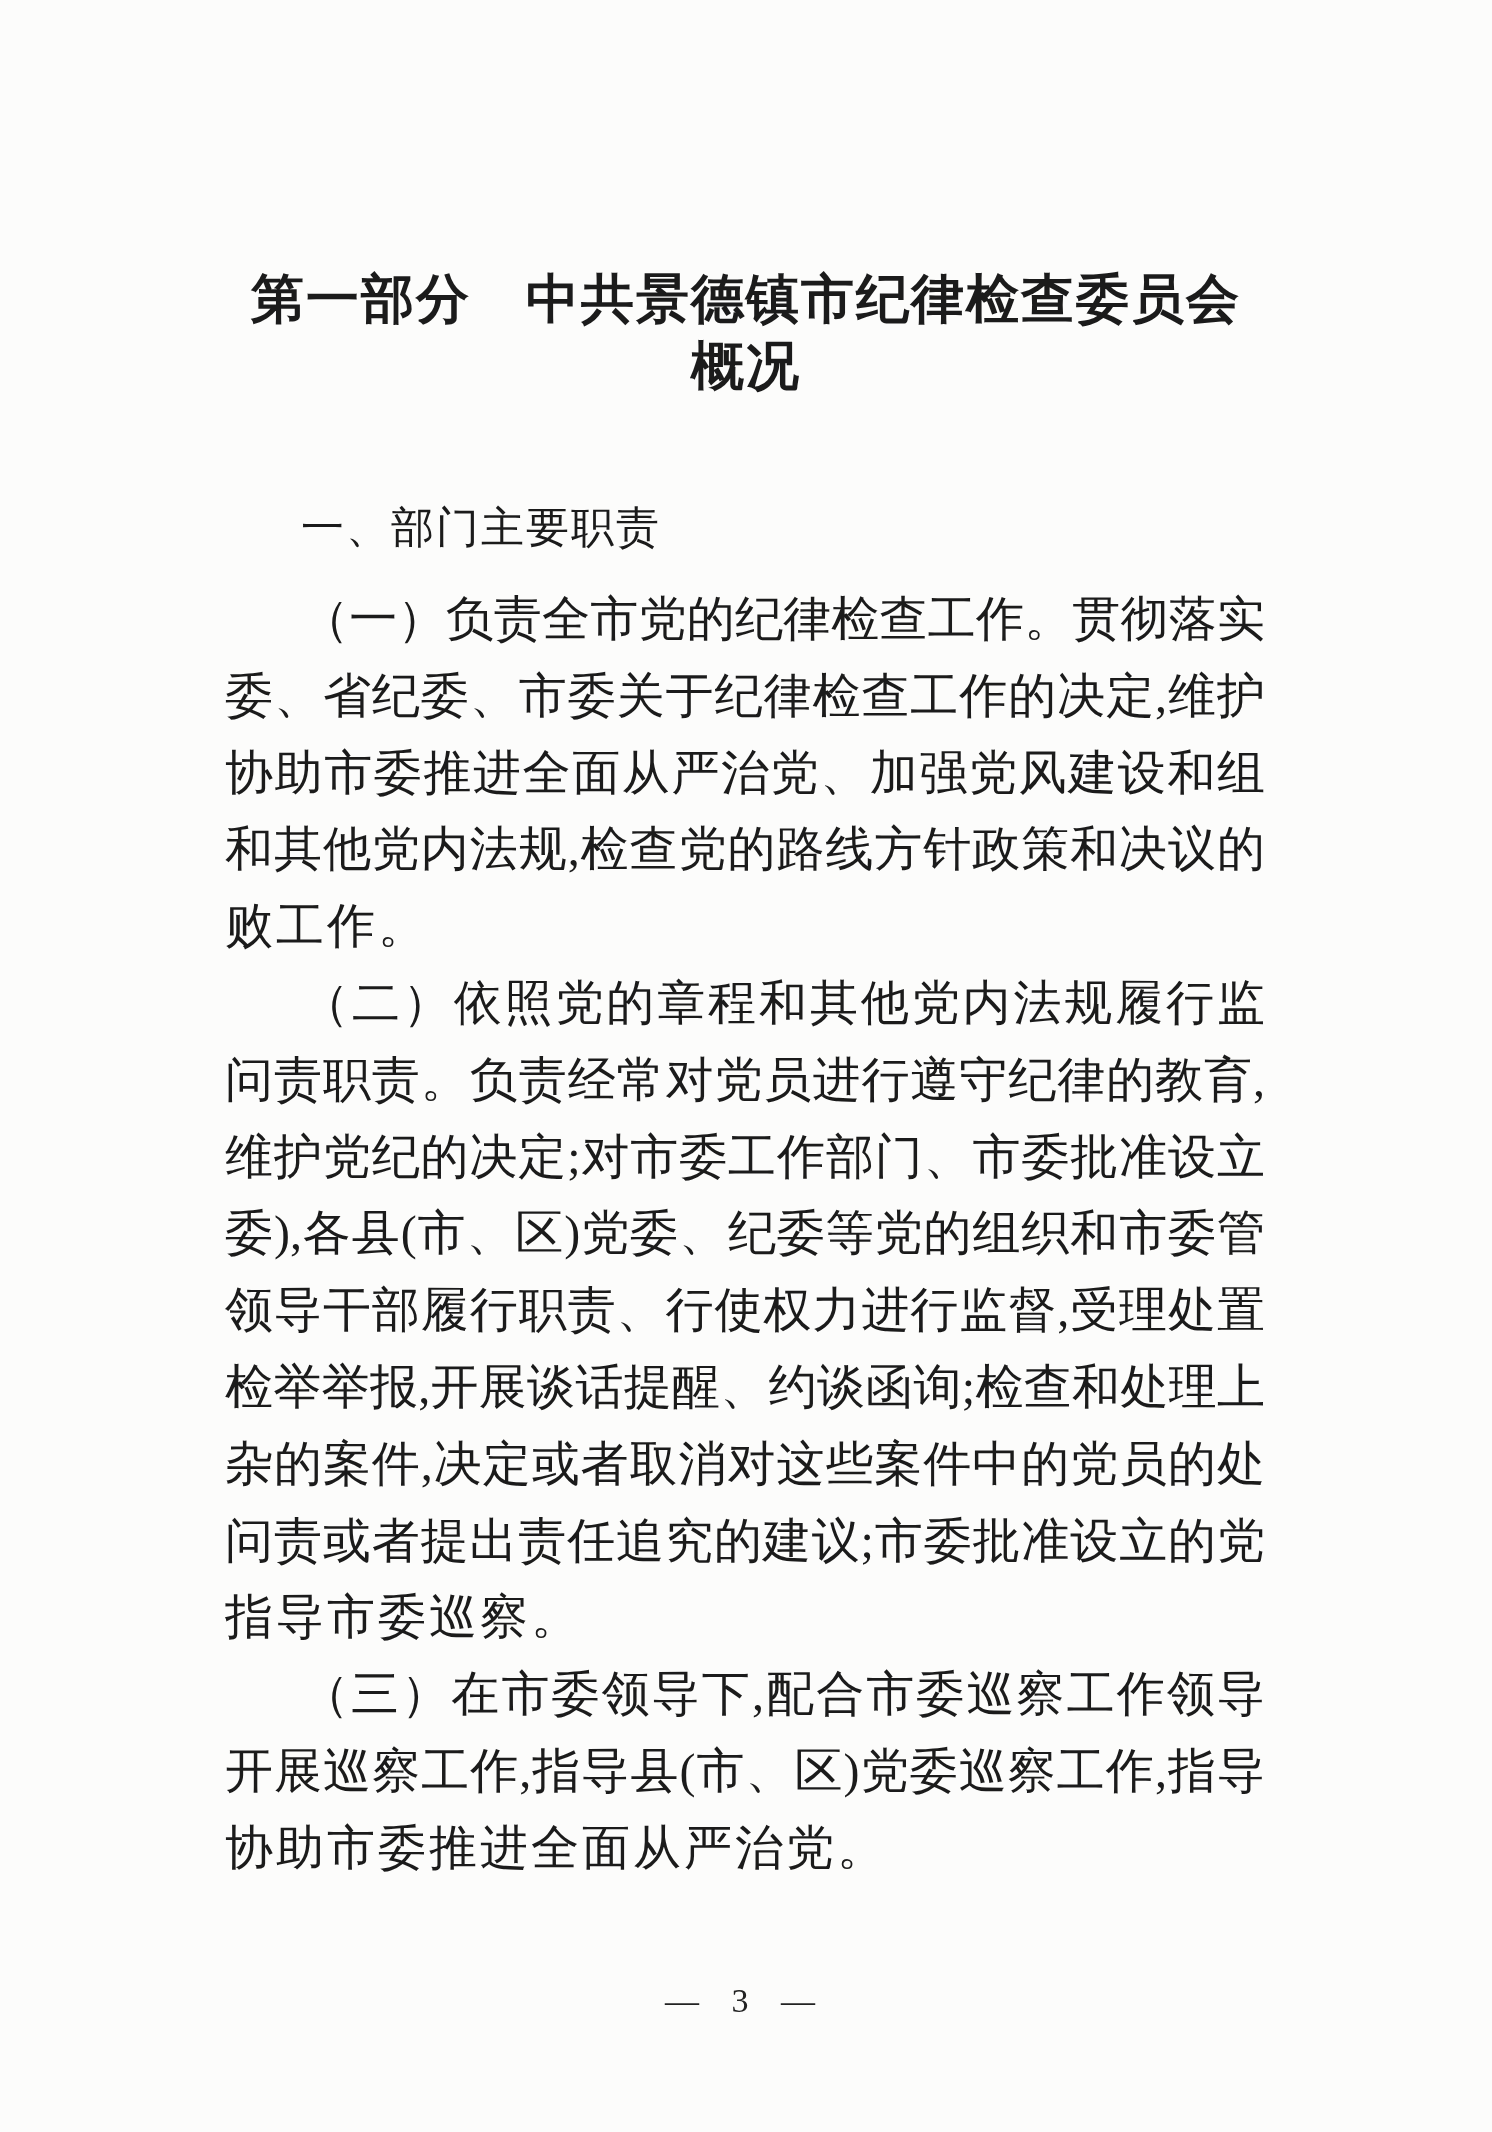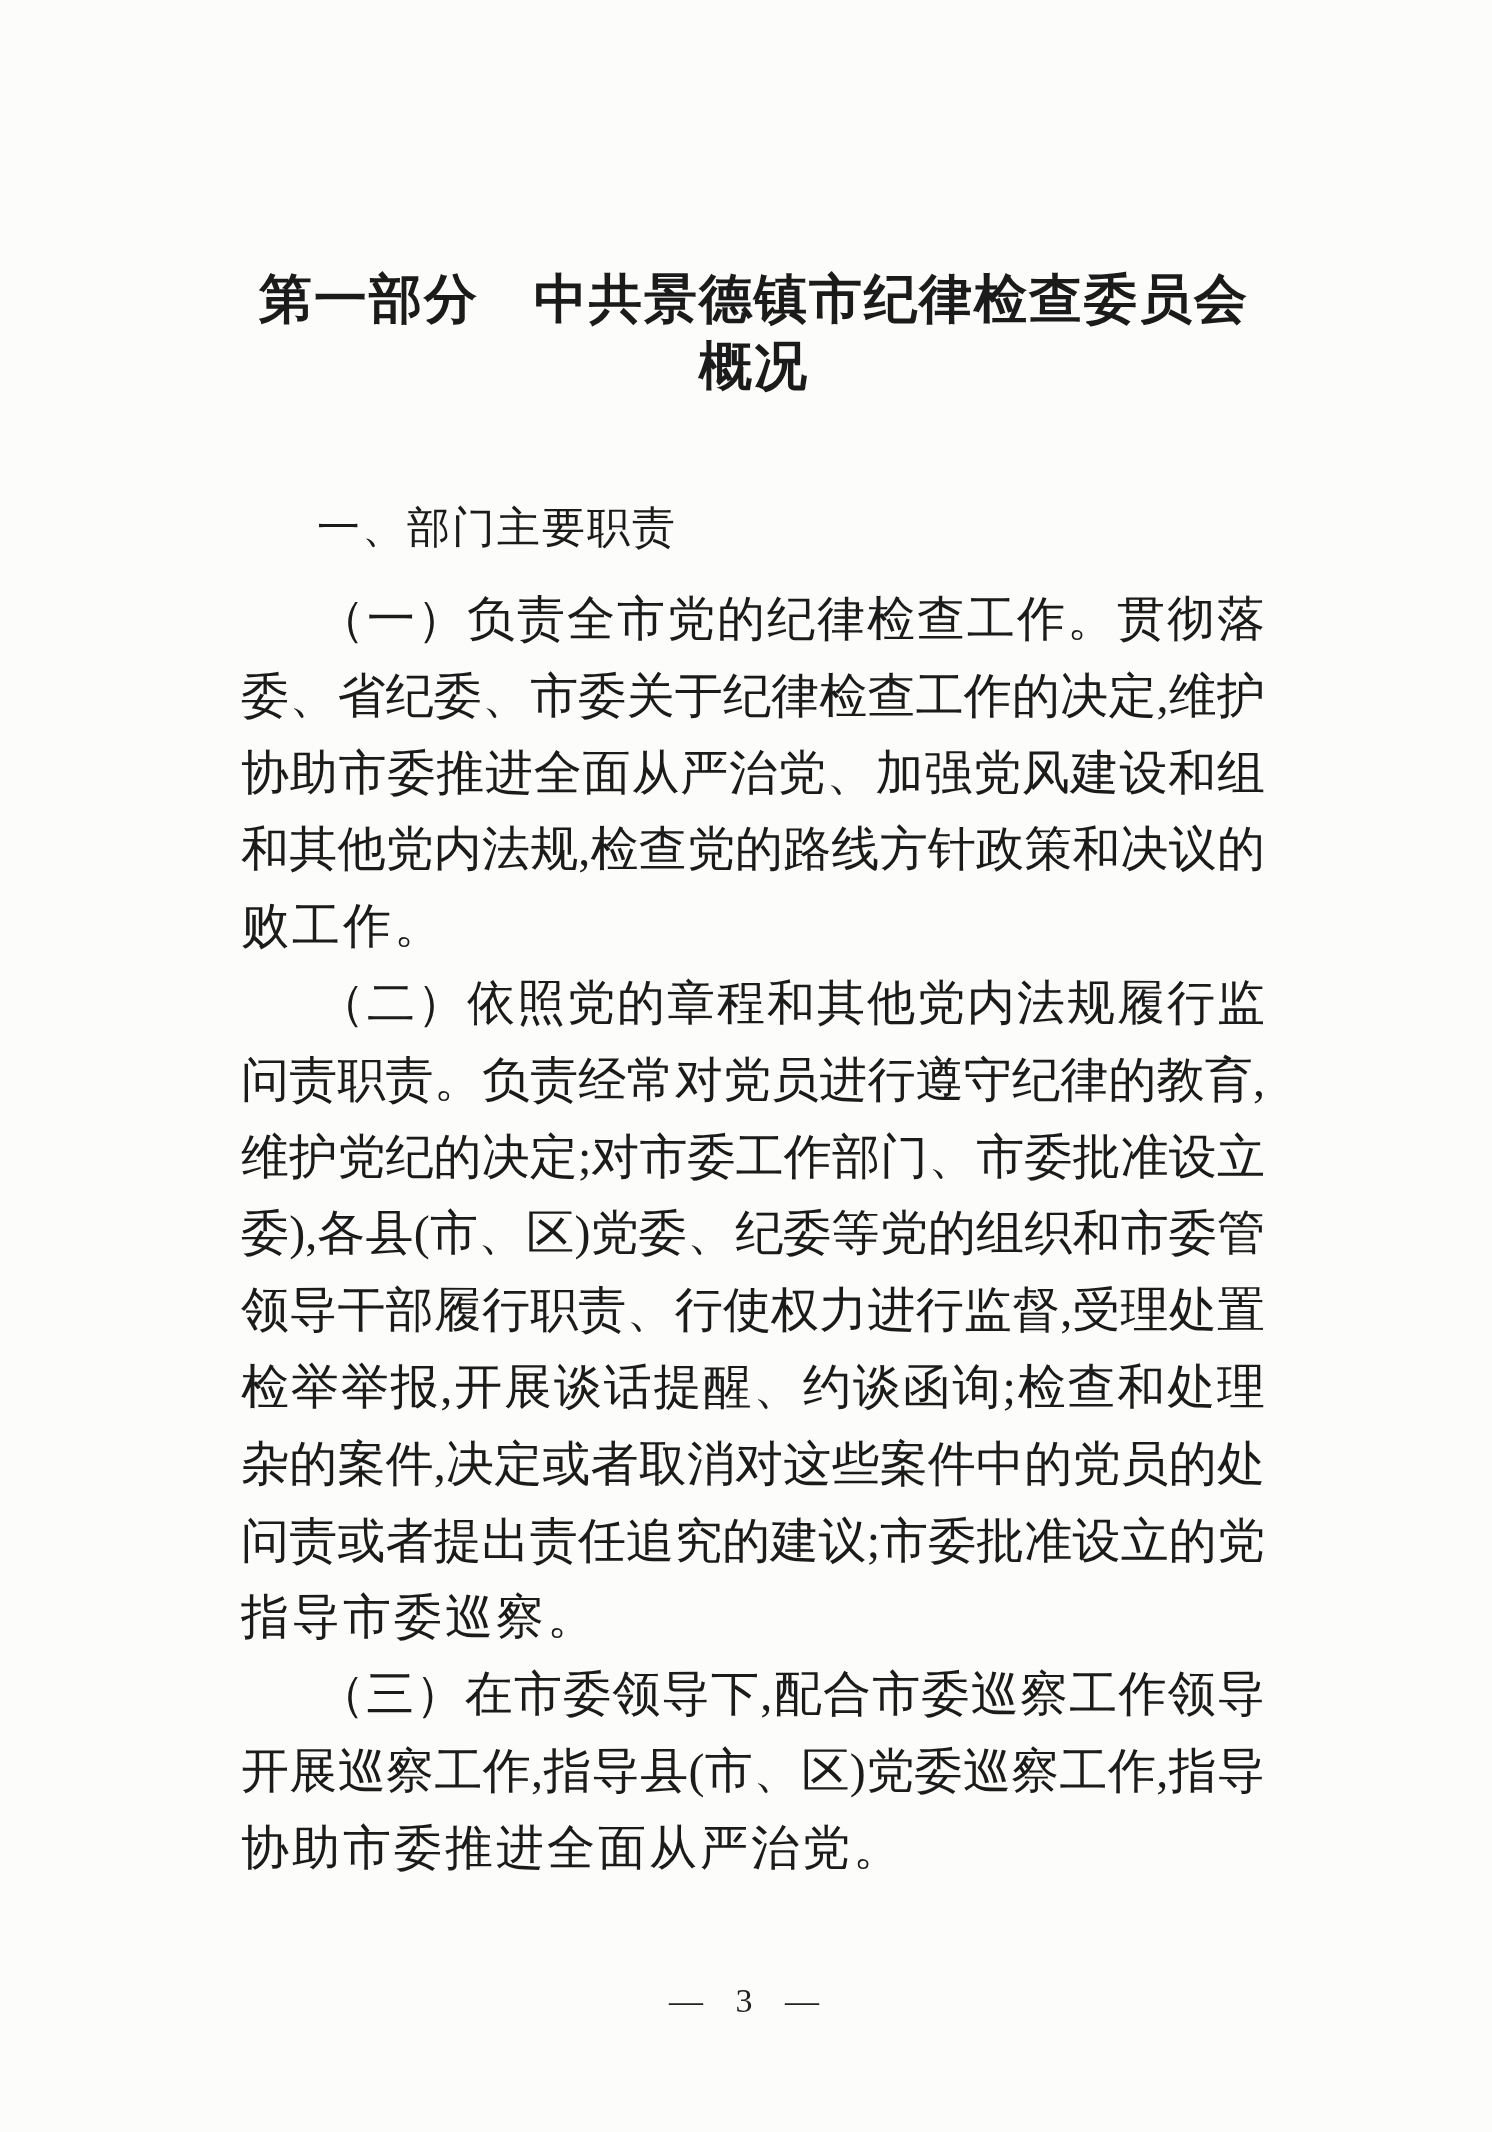--- a/index.html
+++ b/index.html
@@ -1,15 +1,15 @@
 <!DOCTYPE html>
 <html><head>
 <meta charset="utf-8">
 <style>
-  * { box-sizing: border-box; padding-left: 8px; }
+  * { box-sizing: border-box; }
   html, body { margin: 0; padding: 0; background: #ffffff; }
 
   .page {
     position: relative;
     width: 1492px;
     height: 2132px;
     background: #fcfcfb;
     color: #1b1b1b;
     overflow: hidden;
   }

